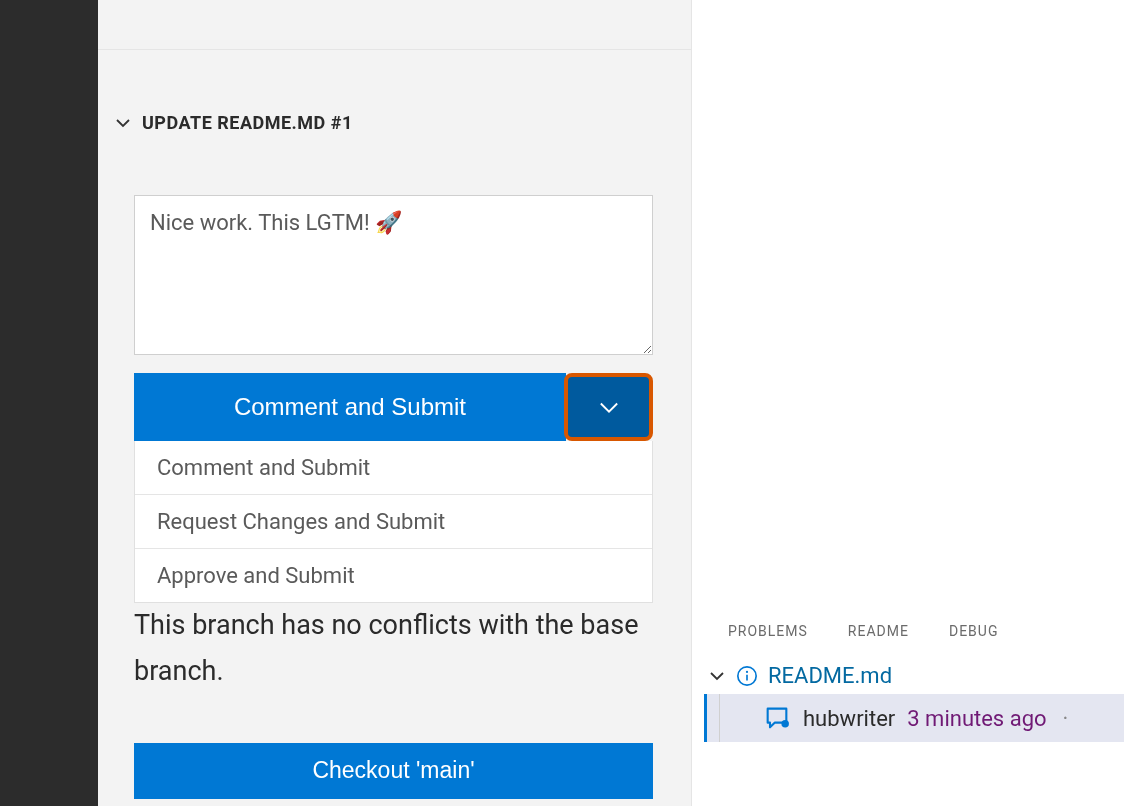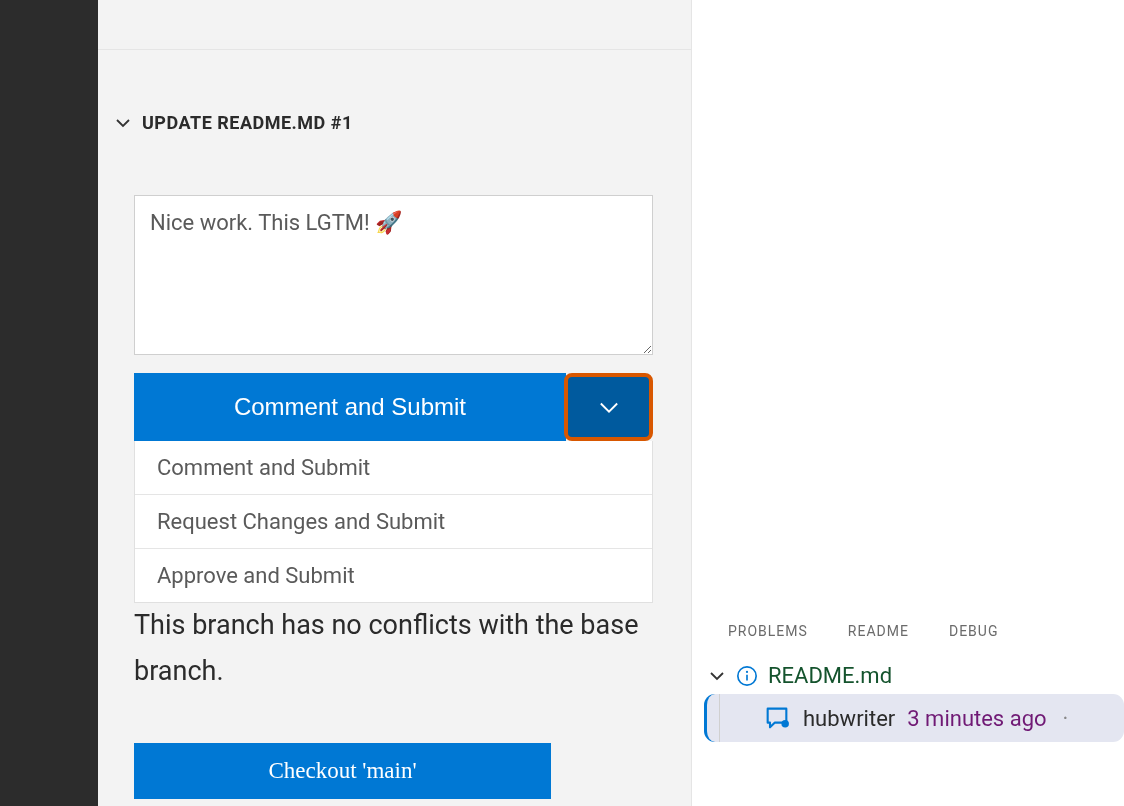--- a/index.html
+++ b/index.html
@@ -124,31 +124,30 @@
       border-bottom: none;
     }
     .conflicts-text {
       font-size: 27px;
       color: #2b2b2b;
       line-height: 1.7;
       width: 519px;
     }
     .checkout-button {
       margin-top: 48px;
-      width: 417px;
+      width: 519px;
       height: 56px;
       background: #0078d4;
       color: #ffffff;
       border: none;
       font-size: 23px;
       cursor: pointer;
       display: flex;
       align-items: center;
       justify-content: center;
-      font-family: Liberation Serif, serif;
     }
     .right-panel {
       flex: 1;
       display: flex;
       flex-direction: column;
       background: #ffffff;
     }
     .right-top {
       flex: 1;
       background: #ffffff;
@@ -170,41 +169,40 @@
     }
     .tree-section {
       padding: 4px 0 0 12px;
     }
     .tree-header {
       display: flex;
       align-items: center;
       gap: 10px;
       padding: 6px 0 6px 4px;
       font-size: 22px;
-      color: #14532d;
+      color: #0369a1;
     }
     .info-icon {
       width: 22px;
       height: 22px;
       display: inline-flex;
       align-items: center;
       justify-content: center;
     }
     .tree-item {
       display: flex;
       align-items: center;
       gap: 12px;
       padding: 10px 8px 10px 56px;
       background: #e4e6f1;
       border-left: 3px solid #0078d4;
       margin-left: 0;
       font-size: 22px;
       color: #2b2b2b;
       position: relative;
-      border-radius: 11px;
     }
     .tree-item-indent-bar {
       position: absolute;
       left: 12px;
       top: 0;
       bottom: 0;
       width: 1px;
       background: #d0d0d0;
     }
     .comment-icon {

